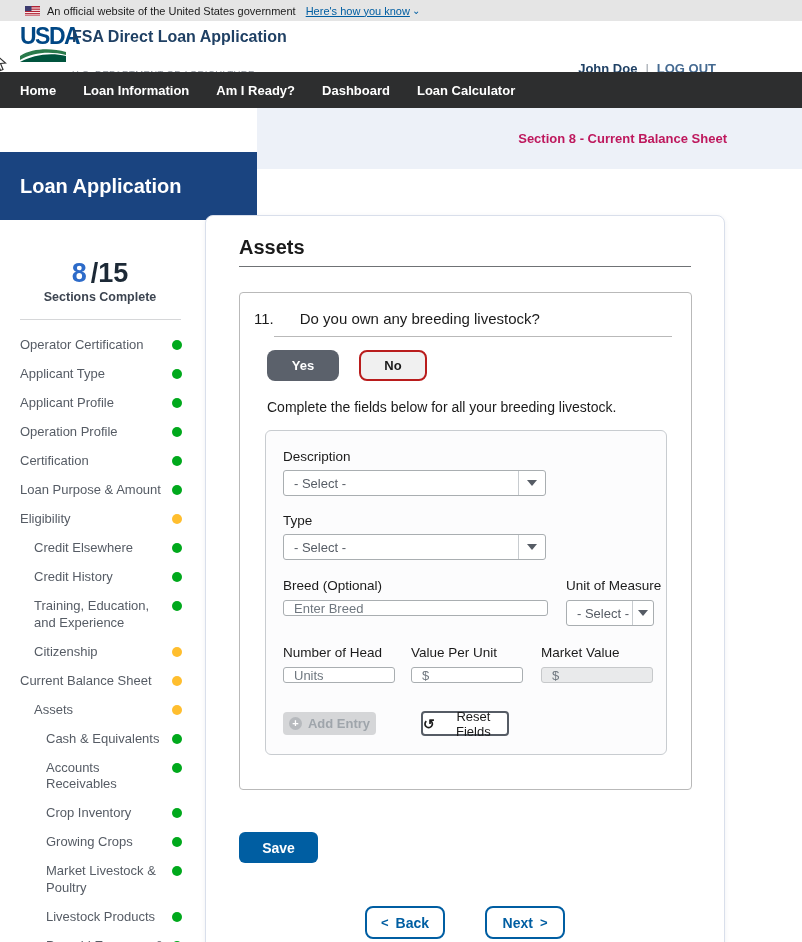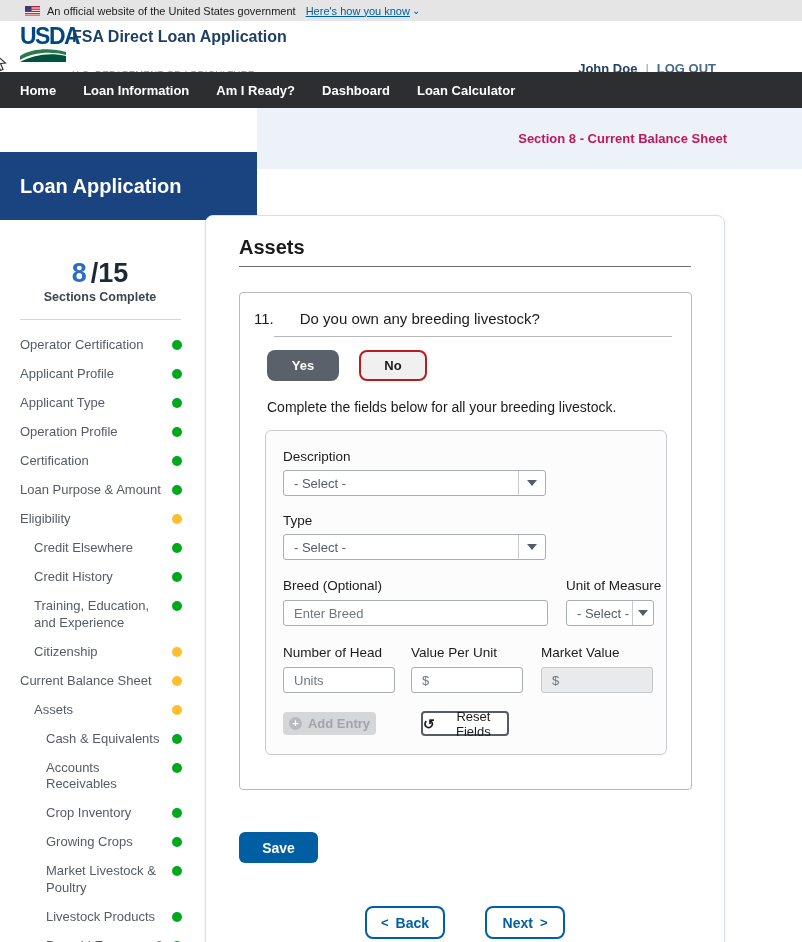--- a/index.html
+++ b/index.html
@@ -99,21 +99,21 @@
   .f-label { position:absolute; font-size:13.5px; color:#1b1b1b; }
   .select {
     position:absolute; height:26px; background:#fff; border:1px solid #a9aeb1; border-radius:3px;
     display:flex; align-items:stretch; cursor:pointer;
   }
   .select-value { flex:1; display:flex; align-items:center; padding-left:10px; font-size:13px; color:#565c65; }
   .select-arrow { width:27px; border-left:1px solid #c8ccd0; display:flex; align-items:center; justify-content:center; }
   .select-arrow.narrow { width:21px; }
   .tri { width:0; height:0; border-left:5px solid transparent; border-right:5px solid transparent; border-top:6px solid #565c65; }
   .txt-input {
-    position:absolute; height:26px; background:#fff; border:1px solid #a9aeb1; border-radius:3px;
+    position:absolute; height:16px; background:#fff; border:1px solid #a9aeb1; border-radius:3px;
     font-family:inherit; font-size:13px; color:#1b1b1b; padding:0 10px;
   }
   .txt-input::placeholder { color:#6f777f; opacity:1; }
   .txt-input:disabled { background:#e9eaeb; border-color:#c6c8ca; }
 
   .btn-add {
     position:absolute; left:17px; top:281px; width:93px; height:23px;
     background:#d5d6d8; color:#9fa5ab; border:none; border-radius:4px;
     font-family:inherit; font-size:13px; font-weight:bold;
     display:flex; align-items:center; justify-content:center; gap:6px;
@@ -203,22 +203,22 @@
 <div class="sidebar">
   <div class="progress">
     <div class="progress-number">
       <span class="done">8</span><span>/15</span>
     </div>
     <div class="progress-caption">Sections Complete</div>
   </div>
   <div class="sidebar-divider"></div>
   <div id="sb-list">
       <div class="sb-item lv0"><span>Operator Certification</span><span class="sb-dot" style="background: rgb(0, 169, 28);"></span></div>
+      <div class="sb-item lv0"><span>Applicant Type</span><span class="sb-dot" style="background: rgb(0, 169, 28);"></span></div>
       <div class="sb-item lv0"><span>Applicant Profile</span><span class="sb-dot" style="background: rgb(0, 169, 28);"></span></div>
-      <div class="sb-item lv0"><span>Applicant Type</span><span class="sb-dot" style="background: rgb(0, 169, 28);"></span></div>
       <div class="sb-item lv0"><span>Operation Profile</span><span class="sb-dot" style="background: rgb(0, 169, 28);"></span></div>
       <div class="sb-item lv0"><span>Certification</span><span class="sb-dot" style="background: rgb(0, 169, 28);"></span></div>
       <div class="sb-item lv0"><span>Loan Purpose &amp; Amount</span><span class="sb-dot" style="background: rgb(0, 169, 28);"></span></div>
       <div class="sb-item lv0"><span>Eligibility</span><span class="sb-dot" style="background: rgb(255, 190, 46);"></span></div>
       <div class="sb-item lv1"><span>Credit Elsewhere</span><span class="sb-dot" style="background: rgb(0, 169, 28);"></span></div>
       <div class="sb-item lv1"><span>Credit History</span><span class="sb-dot" style="background: rgb(0, 169, 28);"></span></div>
       <div class="sb-item lv1"><span>Training, Education, and Experience</span><span class="sb-dot" style="background: rgb(0, 169, 28);"></span></div>
       <div class="sb-item lv1"><span>Citizenship</span><span class="sb-dot" style="background: rgb(255, 190, 46);"></span></div>
       <div class="sb-item lv0"><span>Current Balance Sheet</span><span class="sb-dot" style="background: rgb(255, 190, 46);"></span></div>
       <div class="sb-item lv1"><span>Assets</span><span class="sb-dot" style="background: rgb(255, 190, 46);"></span></div>

